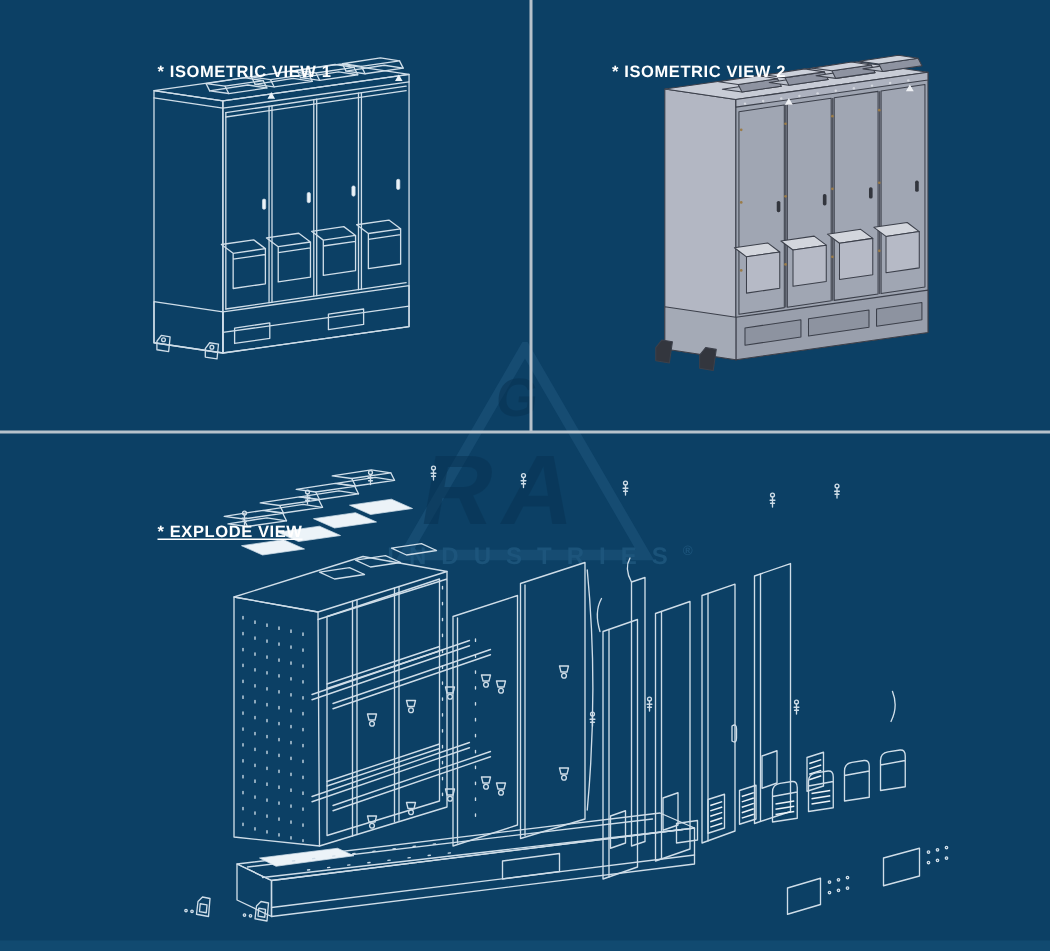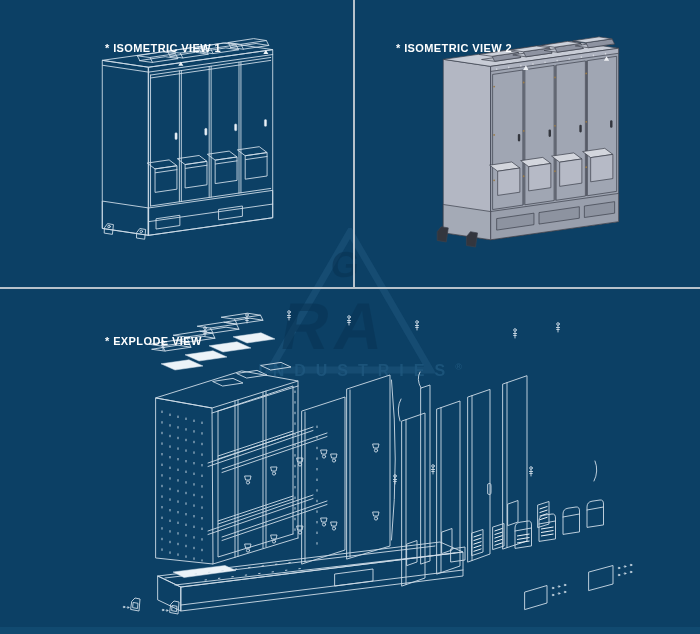--- a/index.html
+++ b/index.html
@@ -23,22 +23,22 @@
   .divider{position:absolute;background:var(--divider,#b7c2cb);z-index:2;}
   .div-v{left:353px;top:0;width:2px;height:288px;}
   .div-h{left:0;top:287px;width:700px;height:2px;}
   .footer-strip{position:absolute;left:0;bottom:0;width:700px;height:7px;
         background:var(--footer,#114a70);z-index:2;}
   
   .panel{position:absolute;z-index:3;}
   .view-title{position:absolute;color:#ffffff;font-size:11px;font-weight:bold;
         letter-spacing:.4px;white-space:nowrap;z-index:4;margin-top:32px;}
   .t-iso1{left:105px;top:10px;}
-  .t-iso2{left:396px;top:10px;}
-  .t-explode{left:105px;top:303px;}
+  .t-iso2{left:408px;top:10px;}
+  .t-explode{left:105px;top:317px;text-decoration:underline;}
   svg{display:block;}
   
   .wf{fill:none;stroke:var(--wireframe-line,#cfdde8);stroke-width:.9;stroke-linejoin:round;stroke-linecap:round;}
   .wfB{fill:none;stroke:var(--wireframe-bright,#ecf3f8);stroke-width:1;stroke-linejoin:round;}
   .wfF{fill:var(--wireframe-bright,#ecf3f8);stroke:var(--wireframe-line,#cfdde8);stroke-width:.5;}
   .wfA{fill:var(--wireframe-bright,#ecf3f8);stroke:none;}
   .dash{stroke-dasharray:1.6 9;}
   .dash2{stroke-dasharray:1.5 12;}
   
   .oln{stroke:var(--cabinet-outline,#3c404b);stroke-width:.7;stroke-linejoin:round;}

